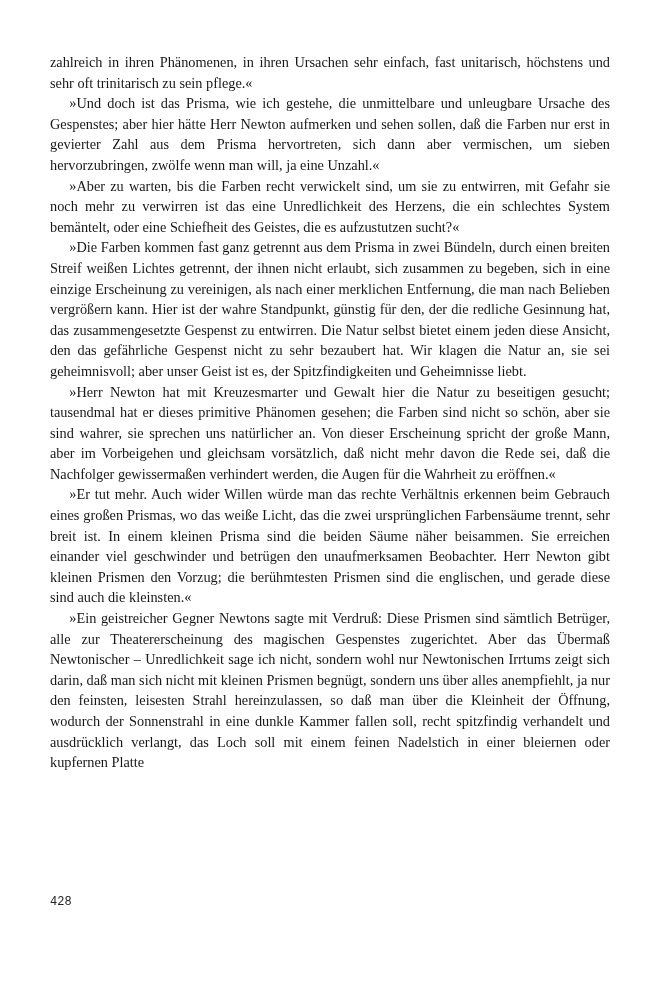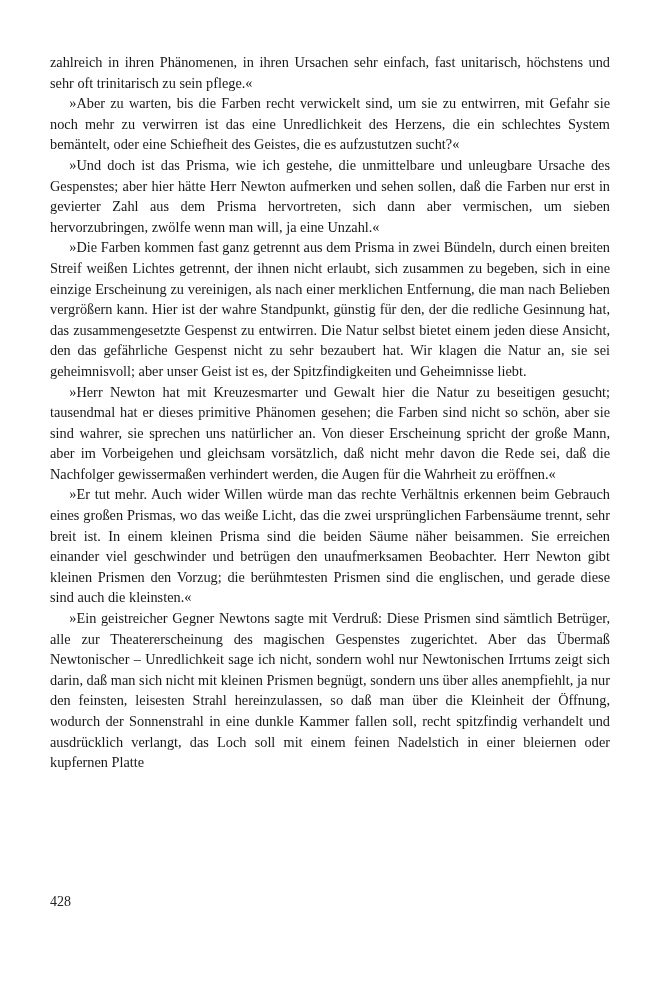--- a/index.html
+++ b/index.html
@@ -31,33 +31,33 @@
     margin: 0;
     text-indent: 0;
   }
   .body-text p.indent {
     text-indent: 1.35em;
   }
   .page-number {
     position: absolute;
     left: 50px;
     bottom: 41px;
-    font-size: 14px;
+    font-size: 12px;
     line-height: 14px;
     color: #222222;
-    font-family: Liberation Serif, serif;
+    font-family: Liberation Mono, monospace;
   }
 </style>
 </head>
 <body>
 
 <div class="page">
   <div class="body-text">
     <p>zahlreich in ihren Phänomenen, in ihren Ursachen sehr einfach, fast unita­risch, höchstens und sehr oft trinitarisch zu sein pflege.«</p>
+    <p class="indent">»Und doch ist das Prisma, wie ich gestehe, die unmittelbare und unleug­bare Ursache des Gespenstes; aber hier hätte Herr Newton aufmerken und sehen sollen, daß die Farben nur erst in gevierter Zahl aus dem Prisma hervortreten, sich dann aber vermischen, um sieben hervorzubringen, zwölfe wenn man will, ja eine Unzahl.«</p>
     <p class="indent">»Aber zu warten, bis die Farben recht verwickelt sind, um sie zu entwir­ren, mit Gefahr sie noch mehr zu verwirren ist das eine Unredlichkeit des Herzens, die ein schlechtes System bemäntelt, oder eine Schiefheit des Geistes, die es aufzustutzen sucht?«</p>
-    <p class="indent">»Und doch ist das Prisma, wie ich gestehe, die unmittelbare und unleug­bare Ursache des Gespenstes; aber hier hätte Herr Newton aufmerken und sehen sollen, daß die Farben nur erst in gevierter Zahl aus dem Prisma hervortreten, sich dann aber vermischen, um sieben hervorzubringen, zwölfe wenn man will, ja eine Unzahl.«</p>
     <p class="indent">»Die Farben kommen fast ganz getrennt aus dem Prisma in zwei Bündeln, durch einen breiten Streif weißen Lichtes getrennt, der ihnen nicht erlaubt, sich zusammen zu begeben, sich in eine einzige Erscheinung zu vereinigen, als nach einer merklichen Entfernung, die man nach Belieben vergrößern kann. Hier ist der wahre Standpunkt, günstig für den, der die redliche Gesinnung hat, das zusammengesetzte Gespenst zu entwirren. Die Natur selbst bietet einem jeden diese Ansicht, den das gefährliche Gespenst nicht zu sehr bezaubert hat. Wir klagen die Natur an, sie sei geheimnisvoll; aber unser Geist ist es, der Spitzfindigkeiten und Geheimnisse liebt.</p>
     <p class="indent">»Herr Newton hat mit Kreuzesmarter und Gewalt hier die Natur zu be­seitigen gesucht; tausendmal hat er dieses primitive Phänomen gesehen; die Farben sind nicht so schön, aber sie sind wahrer, sie sprechen uns na­türlicher an. Von dieser Erscheinung spricht der große Mann, aber im Vorbeigehen und gleichsam vorsätzlich, daß nicht mehr davon die Rede sei, daß die Nachfolger gewissermaßen verhindert werden, die Augen für die Wahrheit zu eröffnen.«</p>
     <p class="indent">»Er tut mehr. Auch wider Willen würde man das rechte Verhältnis er­kennen beim Gebrauch eines großen Prismas, wo das weiße Licht, das die zwei ursprünglichen Farbensäume trennt, sehr breit ist. In einem kleinen Prisma sind die beiden Säume näher beisammen. Sie erreichen einander viel geschwinder und betrügen den unaufmerksamen Beobachter. Herr Newton gibt kleinen Prismen den Vorzug; die berühmtesten Prismen sind die englischen, und gerade diese sind auch die kleinsten.«</p>
     <p class="indent">»Ein geistreicher Gegner Newtons sagte mit Verdruß: Diese Prismen sind sämtlich Betrüger, alle zur Theatererscheinung des magischen Gespen­stes zugerichtet. Aber das Übermaß Newtonischer – Unredlichkeit sage ich nicht, sondern wohl nur Newtonischen Irrtums zeigt sich darin, daß man sich nicht mit kleinen Prismen begnügt, sondern uns über alles anempfiehlt, ja nur den feinsten, leisesten Strahl hereinzulassen, so daß man über die Kleinheit der Öffnung, wodurch der Sonnenstrahl in eine dunkle Kammer fallen soll, recht spitzfindig verhandelt und ausdrücklich verlangt, das Loch soll mit einem feinen Nadelstich in einer bleiernen oder kupfernen Platte</p>
   </div>
   <div class="page-number">428</div>
 </div>
 
 </body></html>

